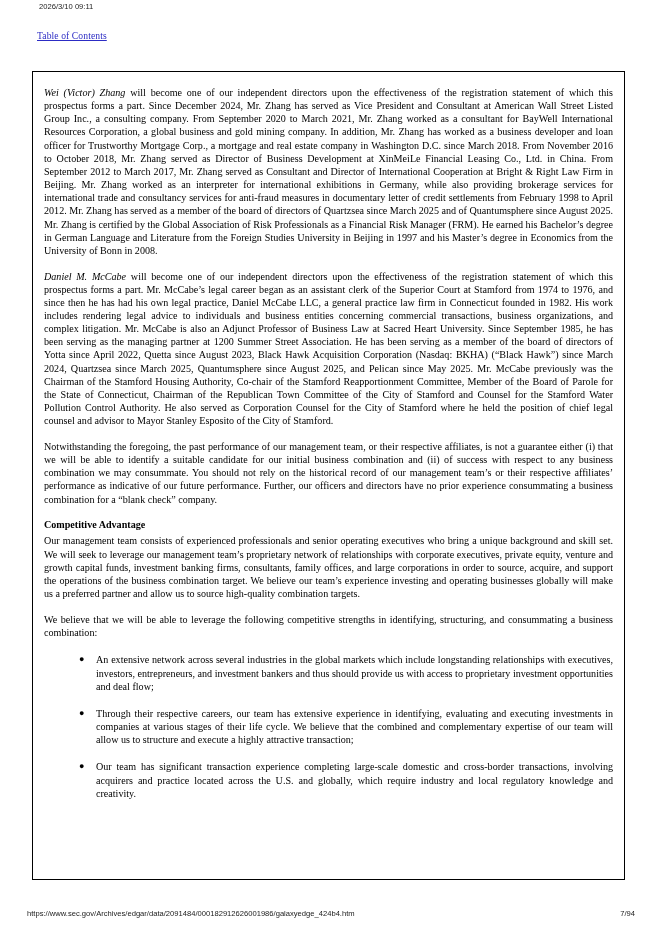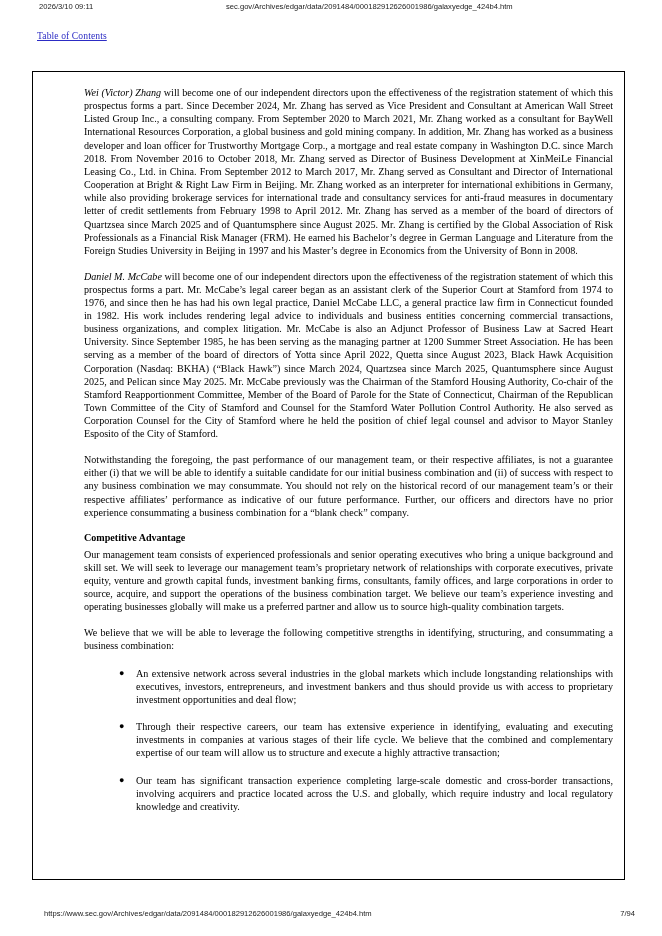--- a/index.html
+++ b/index.html
@@ -57,21 +57,20 @@
   
   .page-frame {
     position: absolute;
     left: 32px;
     top: 71px;
     width: 593px;
     height: 809px;
     border: 1px solid #000000;
     box-sizing: border-box;
     overflow: hidden;
-    padding-left: 40px;
   }
   .page-inner {
     padding: 14px 11px 10px 11px;
   }
 
   
   p.para {
     margin: 0 0 12.5px 0;
     font-size: 10.1px;
     line-height: 13.15px;
@@ -127,35 +126,34 @@
     width: 662px;
     height: 12px;
     font-family: "Liberation Sans", "DejaVu Sans", sans-serif;
     font-size: 7.6px;
     color: #1a1a1a;
     line-height: 12px;
     white-space: nowrap;
   }
   .print-footer .pf-url {
     position: absolute;
-    left: 44px;
+    left: 27px;
     top: 0;
   }
   .print-footer .pf-page {
     position: absolute;
     right: 27px;
     top: 0;
   }
 </style>
 </head>
 <body>
 
 <div class="print-header">
   <span class="ph-date">2026/3/10 09:11</span>
-  <span class="ph-url">sec.gov/Archives/edgar/data/2091484/000182912626001986/galaxyedge_424b4.htm</span>
 </div>
 
 <a class="toc-link" href="#">Table of Contents</a>
 
 <div class="page-frame">
   <div class="page-inner">
 
     <p class="para"><span class="lead-name">Wei (Victor) Zhang</span><span> will become one of our independent directors upon the effectiveness of the registration statement of which this prospectus forms a part. Since December 2024, Mr. Zhang has served as Vice President and Consultant at American Wall Street Listed Group Inc., a consulting company. From September 2020 to March 2021, Mr. Zhang worked as a consultant for BayWell International Resources Corporation, a global business and gold mining company. In addition, Mr. Zhang has worked as a business developer and loan officer for Trustworthy Mortgage Corp., a mortgage and real estate company in Washington D.C. since March 2018. From November 2016 to October 2018, Mr. Zhang served as Director of Business Development at XinMeiLe Financial Leasing Co., Ltd. in China. From September 2012 to March 2017, Mr. Zhang served as Consultant and Director of International Cooperation at Bright &amp; Right Law Firm in Beijing. Mr. Zhang worked as an interpreter for international exhibitions in Germany, while also providing brokerage services for international trade and consultancy services for anti-fraud measures in documentary letter of credit settlements from February 1998 to April 2012. Mr. Zhang has served as a member of the board of directors of Quartzsea since March 2025 and of Quantumsphere since August 2025. Mr. Zhang is certified by the Global Association of Risk Professionals as a Financial Risk Manager (FRM). He earned his Bachelor’s degree in German Language and Literature from the Foreign Studies University in Beijing in 1997 and his Master’s degree in Economics from the University of Bonn in 2008.</span></p>
 
     <p class="para"><span class="lead-name">Daniel M. McCabe</span><span> will become one of our independent directors upon the effectiveness of the registration statement of which this prospectus forms a part. Mr. McCabe’s legal career began as an assistant clerk of the Superior Court at Stamford from 1974 to 1976, and since then he has had his own legal practice, Daniel McCabe LLC, a general practice law firm in Connecticut founded in 1982. His work includes rendering legal advice to individuals and business entities concerning commercial transactions, business organizations, and complex litigation. Mr. McCabe is also an Adjunct Professor of Business Law at Sacred Heart University. Since September 1985, he has been serving as the managing partner at 1200 Summer Street Association. He has been serving as a member of the board of directors of Yotta since April 2022, Quetta since August 2023, Black Hawk Acquisition Corporation (Nasdaq: BKHA) (“Black Hawk”) since March 2024, Quartzsea since March 2025, Quantumsphere since August 2025, and Pelican since May 2025. Mr. McCabe previously was the Chairman of the Stamford Housing Authority, Co-chair of the Stamford Reapportionment Committee, Member of the Board of Parole for the State of Connecticut, Chairman of the Republican Town Committee of the City of Stamford and Counsel for the Stamford Water Pollution Control Authority. He also served as Corporation Counsel for the City of Stamford where he held the position of chief legal counsel and advisor to Mayor Stanley Esposito of the City of Stamford.</span></p>

